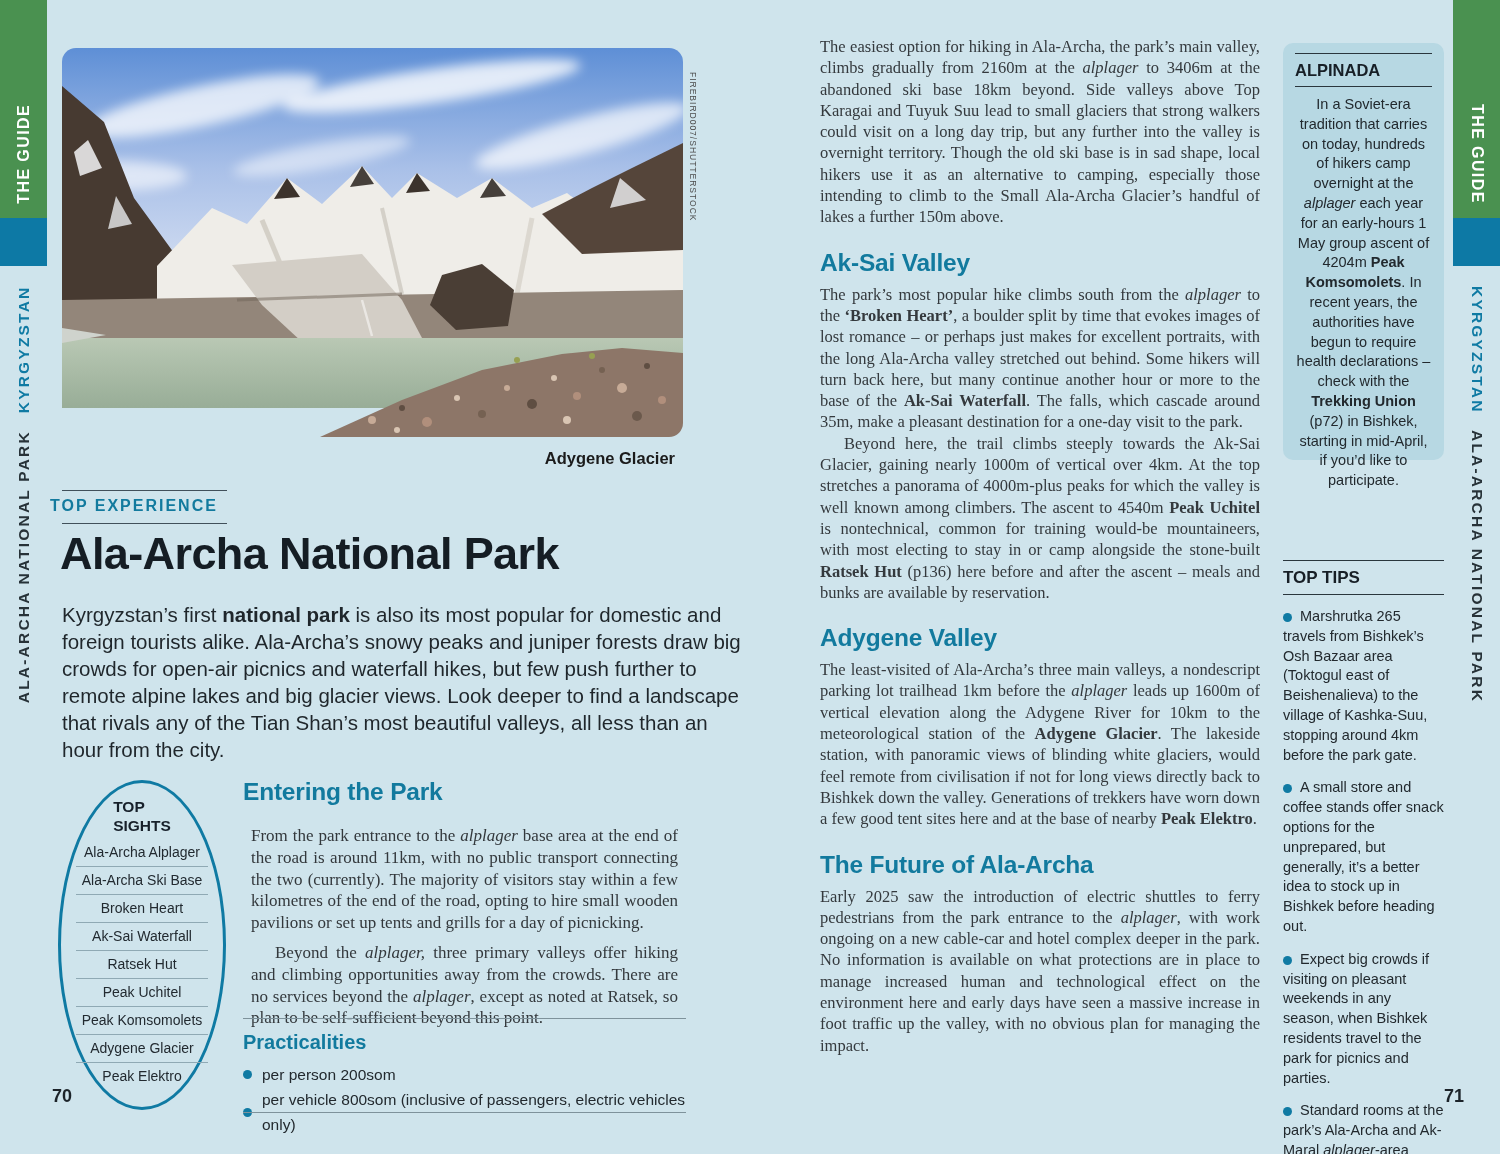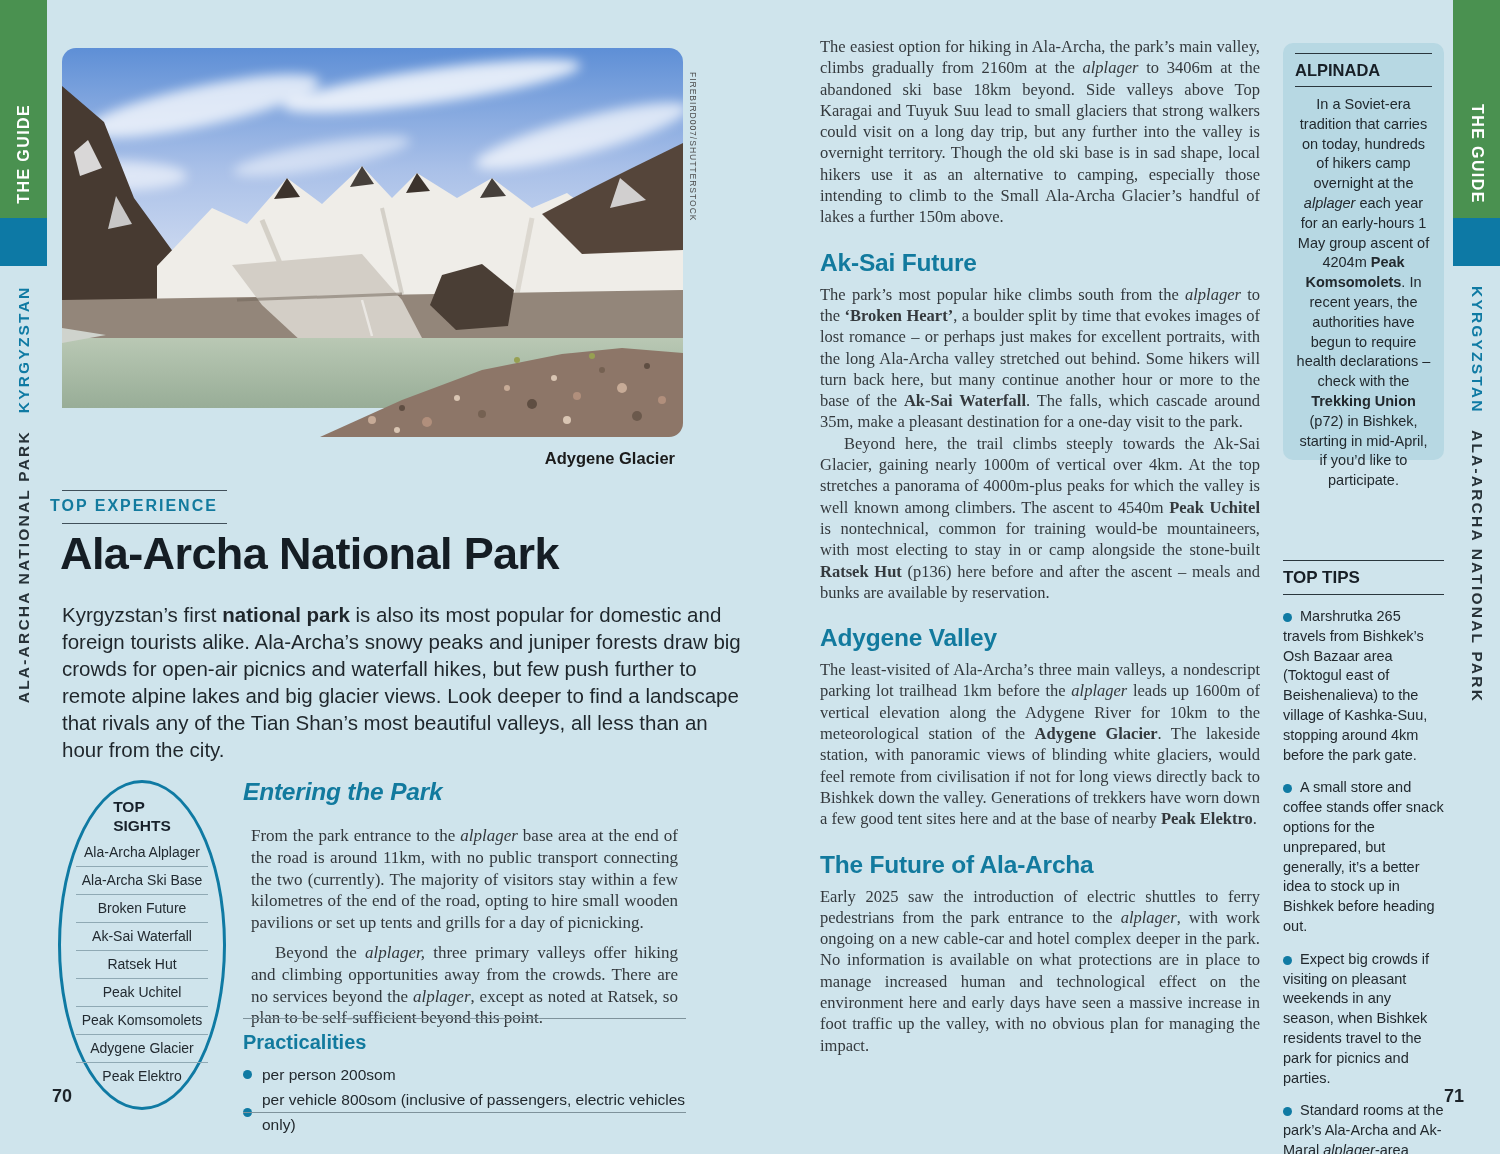--- a/index.html
+++ b/index.html
@@ -169,30 +169,30 @@
   <div class="abs kicker">TOP EXPERIENCE</div>
   <div class="abs rule" style="left:62px;top:523px;width:165px;"></div>
   <h1 class="abs page-title" style="margin:0;">Ala-Archa National Park</h1>
   <div class="abs intro"><span>Kyrgyzstan’s first </span><span class="rs-b">national park</span><span> is also its most popular for domestic and foreign tourists alike. Ala-Archa’s snowy peaks and juniper forests draw big crowds for open-air picnics and waterfall hikes, but few push further to remote alpine lakes and big glacier views. Look deeper to find a landscape that rivals any of the Tian Shan’s most beautiful valleys, all less than an hour from the city.</span></div>
 
   <div class="abs oval">
     <div class="oval-title">TOP
 SIGHTS</div>
     <div class="sight">Ala-Archa Alplager</div>
     <div class="sight">Ala-Archa Ski Base</div>
-    <div class="sight">Broken Future</div>
+    <div class="sight">Broken Heart</div>
     <div class="sight">Ak-Sai Waterfall</div>
     <div class="sight">Ratsek Hut</div>
     <div class="sight">Peak Uchitel</div>
     <div class="sight">Peak Komsomolets</div>
     <div class="sight">Adygene Glacier</div>
     <div class="sight">Peak Elektro</div>
   </div>
 
-  <h2 class="abs sec-h left-h" style="margin:0;font-style:italic;">Entering the Park</h2>
+  <h2 class="abs sec-h left-h" style="margin:0;">Entering the Park</h2>
   <div class="abs left-body serif">
     <p><span>From the park entrance to the </span><span class="rs-i">alplager</span><span> base area at the end of the road is around 11km, with no public transport connecting the two (currently). The majority of visitors stay within a few kilometres of the end of the road, opting to hire small wooden pavilions or set up tents and grills for a day of picnicking.</span></p>
     <p><span>Beyond the </span><span class="rs-i">alplager,</span><span> three primary valleys offer hiking and climbing opportunities away from the crowds. There are no services beyond the </span><span class="rs-i">alplager</span><span>, except as noted at Ratsek, so plan to be self-sufficient beyond this point.</span></p>
   </div>
 
   <div class="abs rule-thin prac-rule1"></div>
   <h3 class="abs prac-h" style="margin:0;text-align:right;">Practicalities</h3>
   <div class="abs prac-list">
     <div class="prac-item">
       <span class="dot"></span>
@@ -205,21 +205,21 @@
   </div>
   <div class="abs rule-thin prac-rule2"></div>
 
   <div class="abs pageno" style="left:52px;top:1086px;">70</div>
 
   <div class="abs main-col serif">
     <div class="sec">
       <p><span>The easiest option for hiking in Ala-Archa, the park’s main valley, climbs gradually from 2160m at the </span><span class="rs-i">alplager</span><span> to 3406m at the abandoned ski base 18km beyond. Side valleys above Top Karagai and Tuyuk Suu lead to small glaciers that strong walkers could visit on a long day trip, but any further into the valley is overnight territory. Though the old ski base is in sad shape, local hikers use it as an alternative to camping, especially those intending to climb to the Small Ala-Archa Glacier’s handful of lakes a further 150m above.</span></p>
     </div>
     <div class="sec">
-      <h2 class="sec-h" style="font-family:'Liberation Sans',sans-serif;">Ak-Sai Future</h2>
+      <h2 class="sec-h" style="font-family:'Liberation Sans',sans-serif;">Ak-Sai Valley</h2>
       <p><span>The park’s most popular hike climbs south from the </span><span class="rs-i">alplager</span><span> to the </span><span class="rs-b">‘Broken Heart’</span><span>, a boulder split by time that evokes images of lost romance – or perhaps just makes for excellent portraits, with the long Ala-Archa valley stretched out behind. Some hikers will turn back here, but many continue another hour or more to the base of the </span><span class="rs-b">Ak-Sai Waterfall</span><span>. The falls, which cascade around 35m, make a pleasant destination for a one-day visit to the park.</span></p>
       <p><span>Beyond here, the trail climbs steeply towards the Ak-Sai Glacier, gaining nearly 1000m of vertical over 4km. At the top stretches a panorama of 4000m-plus peaks for which the valley is well known among climbers. The ascent to 4540m </span><span class="rs-b">Peak Uchitel</span><span> is nontechnical, common for training would-be mountaineers, with most electing to stay in or camp alongside the stone-built </span><span class="rs-b">Ratsek Hut</span><span> (p136) here before and after the ascent – meals and bunks are available by reservation.</span></p>
     </div>
     <div class="sec">
       <h2 class="sec-h" style="font-family:'Liberation Sans',sans-serif;">Adygene Valley</h2>
       <p><span>The least-visited of Ala-Archa’s three main valleys, a nondescript parking lot trailhead 1km before the </span><span class="rs-i">alplager</span><span> leads up 1600m of vertical elevation along the Adygene River for 10km to the meteorological station of the </span><span class="rs-b">Adygene Glacier</span><span>. The lakeside station, with panoramic views of blinding white glaciers, would feel remote from civilisation if not for long views directly back to Bishkek down the valley. Generations of trekkers have worn down a few good tent sites here and at the base of nearby </span><span class="rs-b">Peak Elektro</span><span>.</span></p>
     </div>
     <div class="sec">
       <h2 class="sec-h" style="font-family:'Liberation Sans',sans-serif;">The Future of Ala-Archa</h2>
       <p><span>Early 2025 saw the introduction of electric shuttles to ferry pedestrians from the park entrance to the </span><span class="rs-i">alplager</span><span>, with work ongoing on a new cable-car and hotel complex deeper in the park. No information is available on what protections are in place to manage increased human and technological effect on the environment here and early days have seen a massive increase in foot traffic up the valley, with no obvious plan for managing the impact.</span></p>

